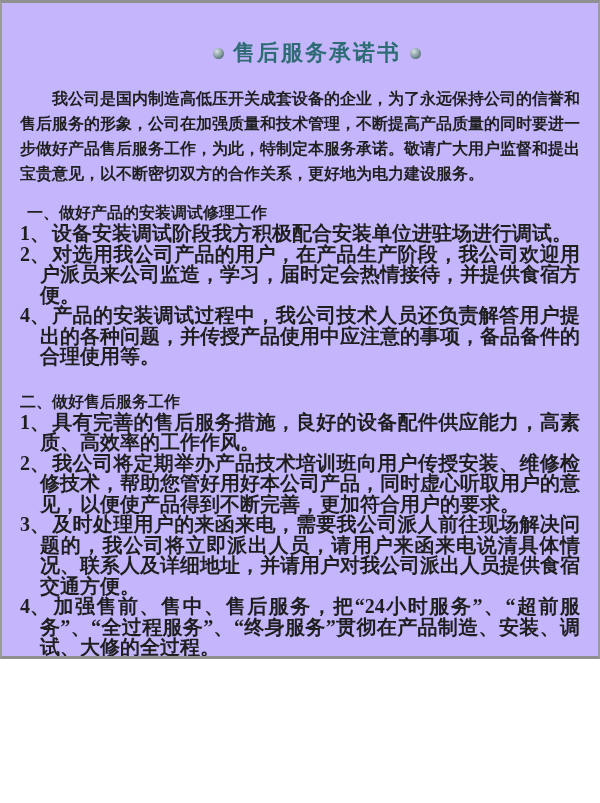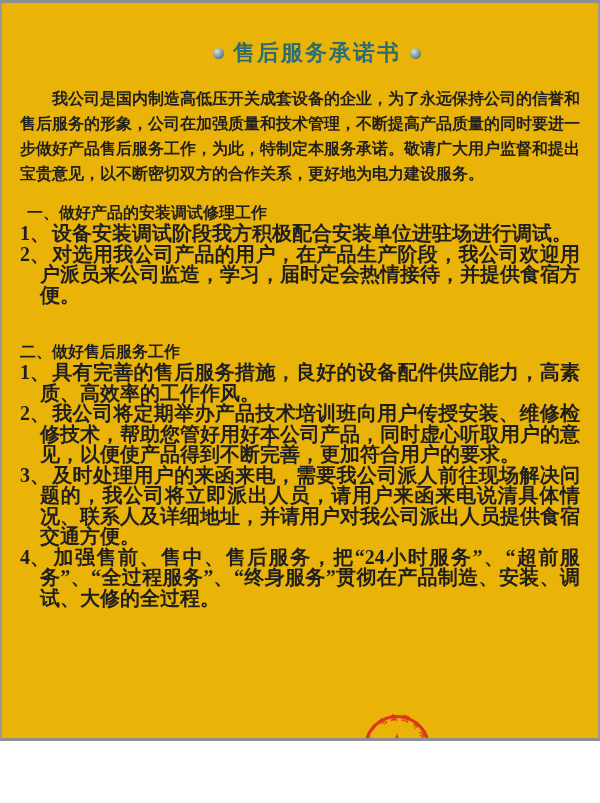--- a/index.html
+++ b/index.html
@@ -1,24 +1,24 @@
 <!DOCTYPE html>
 <html><head>
 <meta charset="utf-8">
 <style>
   html,body{margin:0;padding:0;background:#ffffff;}
   .page{
     position:relative;
-    width:600px;height:741px;
+    width:600px;height:659px;
     box-sizing:border-box;
     border-top:3px solid #8f8f8f;
     border-bottom:3px solid #8f8f8f;
     border-left:2px solid #9a9a9a;
     border-right:2px solid #9a9a9a;
-    background:#eab308;
+    background:#c4b5fd;
     overflow:hidden;
     font-family:"Liberation Serif","DejaVu Serif",serif;
     color:#1f1f1f;
   }
   .title-row{
     margin-top:37px;
     text-align:center;
     position:relative;
     left:17px;
     white-space:nowrap;
@@ -49,21 +49,21 @@
     text-align:justify;
   }
   .sections{margin:0 18px;}
   .section-heading{
     margin-top:5px;
     font-size:16px;
     font-weight:bold;
     line-height:21px;
   }
   .section:first-child .section-heading{margin-top:4px;margin-left:7px;}
-  .section + .section .section-heading{margin-top:36px;font-family:Liberation Serif, serif;}
+  .section + .section .section-heading{margin-top:24px;font-family:Liberation Serif, serif;}
   .item{
     font-size:20px;
     font-weight:bold;
     line-height:20.5px;
     text-align:justify;
     padding-left:20px;
     text-indent:-20px;
   }
   .num{
     display:inline-block;
@@ -100,20 +100,21 @@
 
   <div class="sections">
   <div class="section">
     <div class="section-heading">一、做好产品的安装调试修理工作</div>
     <div class="section-list">
   <div class="item"><span class="num">1、</span><span>设备安装调试阶段我方积极配合安装单位进驻场进行调试。</span></div>
 
   <div class="item"><span class="num">2、</span><span>对选用我公司产品的用户，在产品生产阶段，我公司欢迎用户派员来公司监造，学习，届时定会热情接待，并提供食宿方便。</span></div>
 
 
+  <div class="item"><span class="num">4、</span><span>产品的安装调试过程中，我公司技术人员还负责解答用户提出的各种问题，并传授产品使用中应注意的事项，备品备件的合理使用等。</span></div>
 </div>
   </div>
 
   <div class="section">
     <div class="section-heading">二、做好售后服务工作</div>
     <div class="section-list">
   <div class="item"><span class="num">1、</span><span>具有完善的售后服务措施，良好的设备配件供应能力，高素质、高效率的工作作风。</span></div>
 
   <div class="item"><span class="num">2、</span><span>我公司将定期举办产品技术培训班向用户传授安装、维修检修技术，帮助您管好用好本公司产品，同时虚心听取用户的意见，以便使产品得到不断完善，更加符合用户的要求。</span></div>
 

